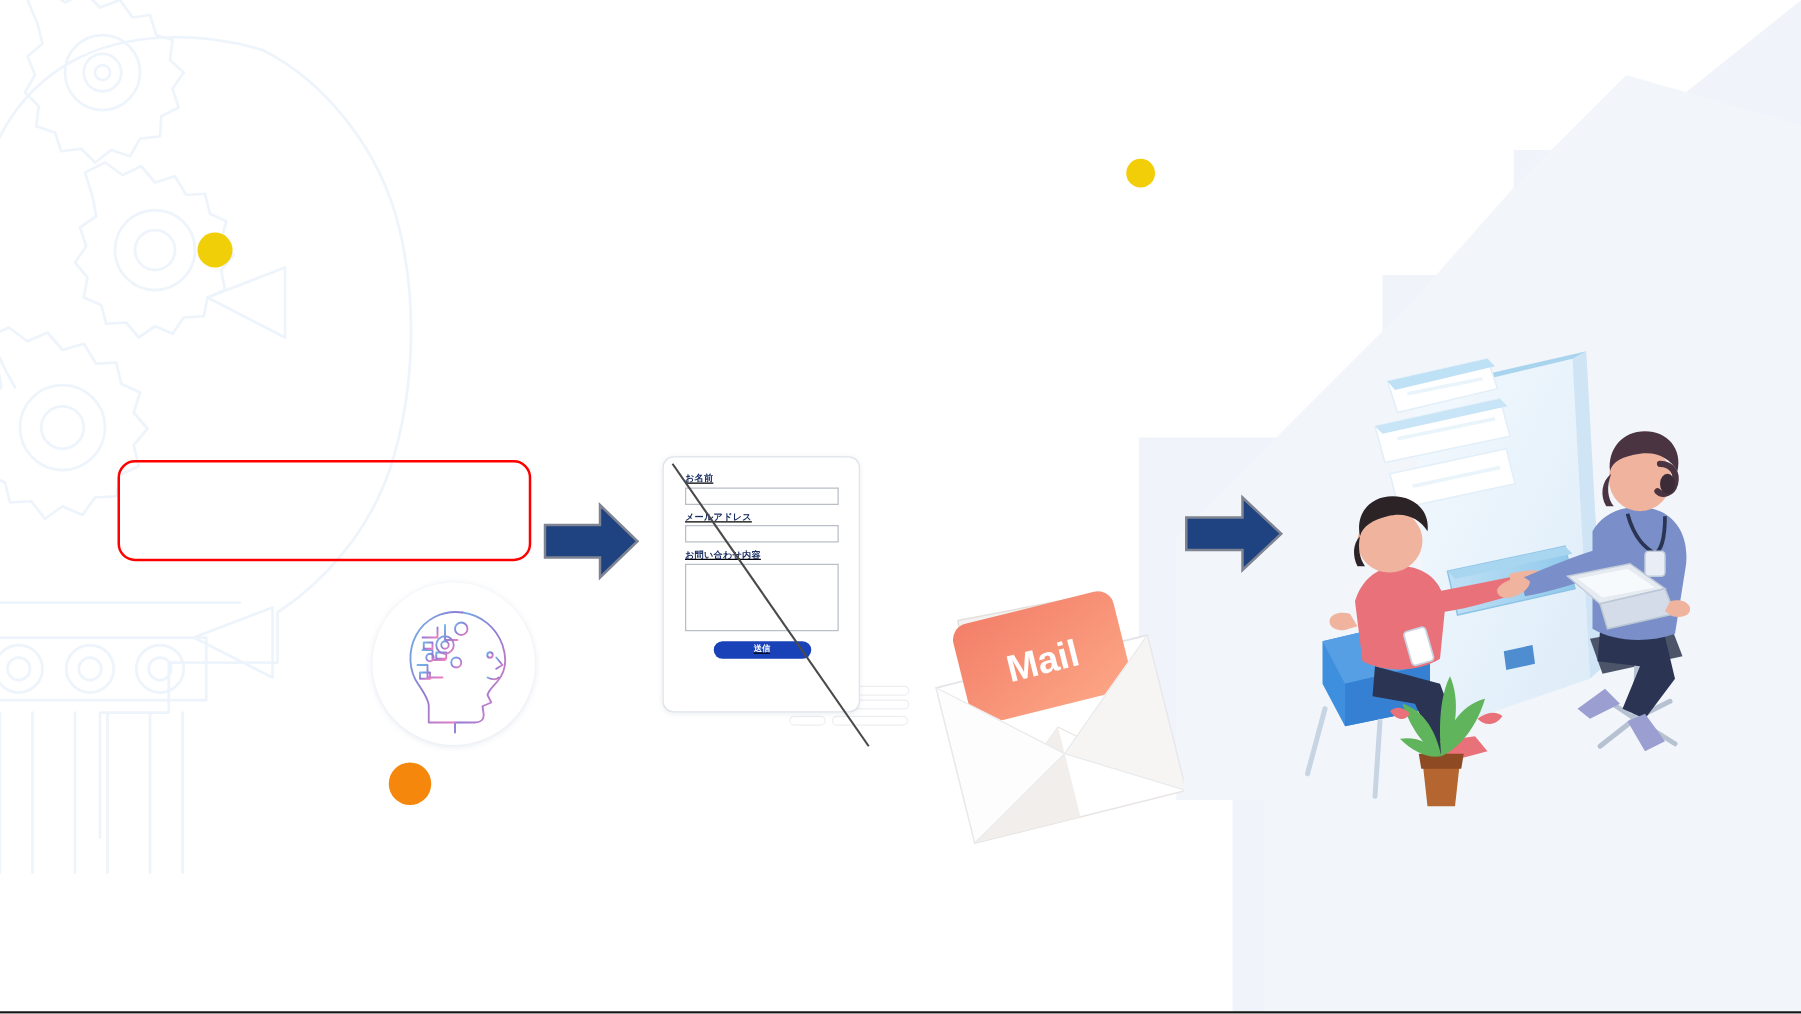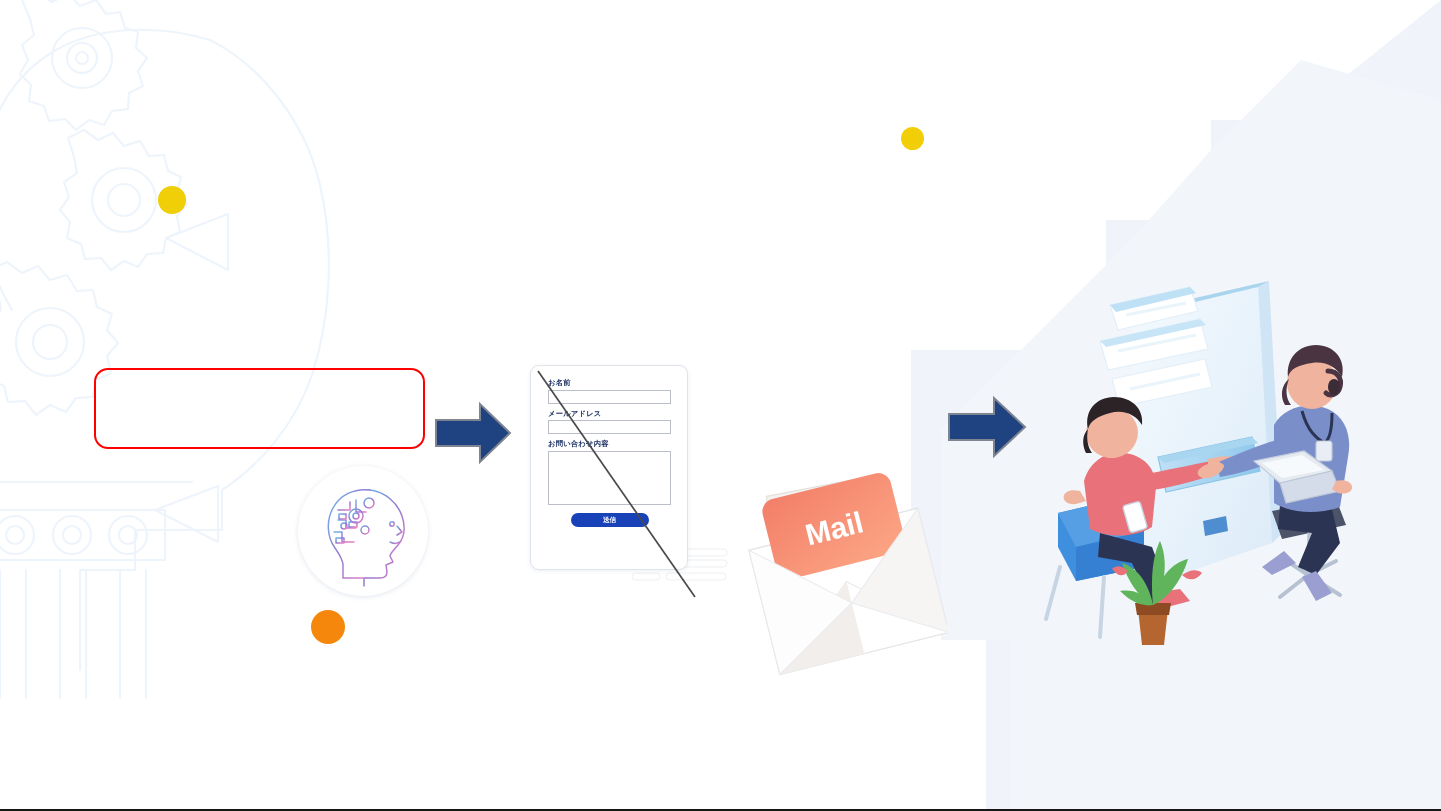--- a/index.html
+++ b/index.html
@@ -81,20 +81,21 @@
   .form-ghost svg { display:block; width:100%; height:100%; }
 
   .form-card {
     position:absolute; left:0; top:0;
     width:158px; height:205px;
     background:#ffffff;
     border:1px solid #dfe3ea;
     border-radius:9px;
     box-shadow:0 1px 4px rgba(80,100,140,0.10);
     overflow:hidden;
+    text-decoration:underline;
   }
   .form-inner { padding:13px 16px 10px 17px; }
   .form-label {
     font-size:7.3px;
     font-weight:bold;
     color:#1b2f63;
     letter-spacing:0.2px;
     margin-bottom:2.5px;
     line-height:1.1;
     white-space:nowrap;

